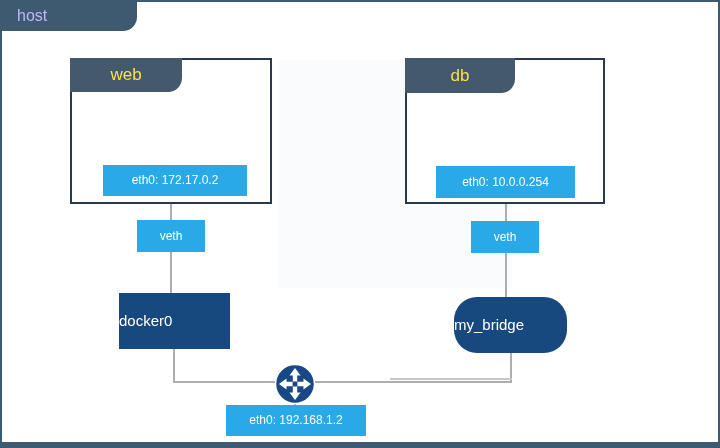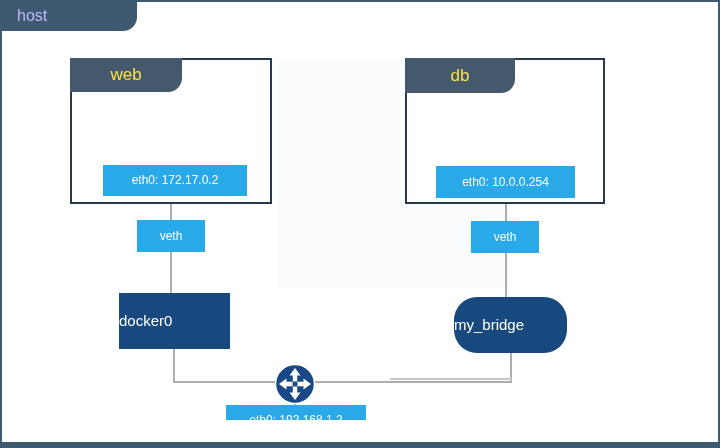--- a/index.html
+++ b/index.html
@@ -45,21 +45,21 @@
   
   .blabel{
     position:absolute;box-sizing:border-box;
     background:var(--bright-blue);
     color:#fff;font-size:12px;text-align:center;z-index:5;
   }
   .eth-web{left:103px;top:165px;width:144px;height:31px;line-height:31px;}
   .eth-db{left:436px;top:166px;width:139px;height:32px;line-height:32px;}
   .veth-left{left:137px;top:220px;width:68px;height:32px;line-height:32px;}
   .veth-right{left:471px;top:221px;width:68px;height:32px;line-height:32px;}
-  .eth-host{left:226px;top:405px;width:140px;height:15px;line-height:31px;}
+  .eth-host{left:226px;top:405px;width:140px;height:31px;line-height:31px;}
   
   .bridge{
     position:absolute;box-sizing:border-box;
     background:var(--navy);
     color:#fff;font-size:15px;text-align:left;z-index:5;
   }
   .docker0{left:119px;top:293px;width:111px;height:56px;line-height:56px;}
   .mybridge{left:454px;top:297px;width:113px;height:56px;line-height:56px;border-radius:23px;}
   
   .line{position:absolute;background:var(--line-gray);z-index:2;}

